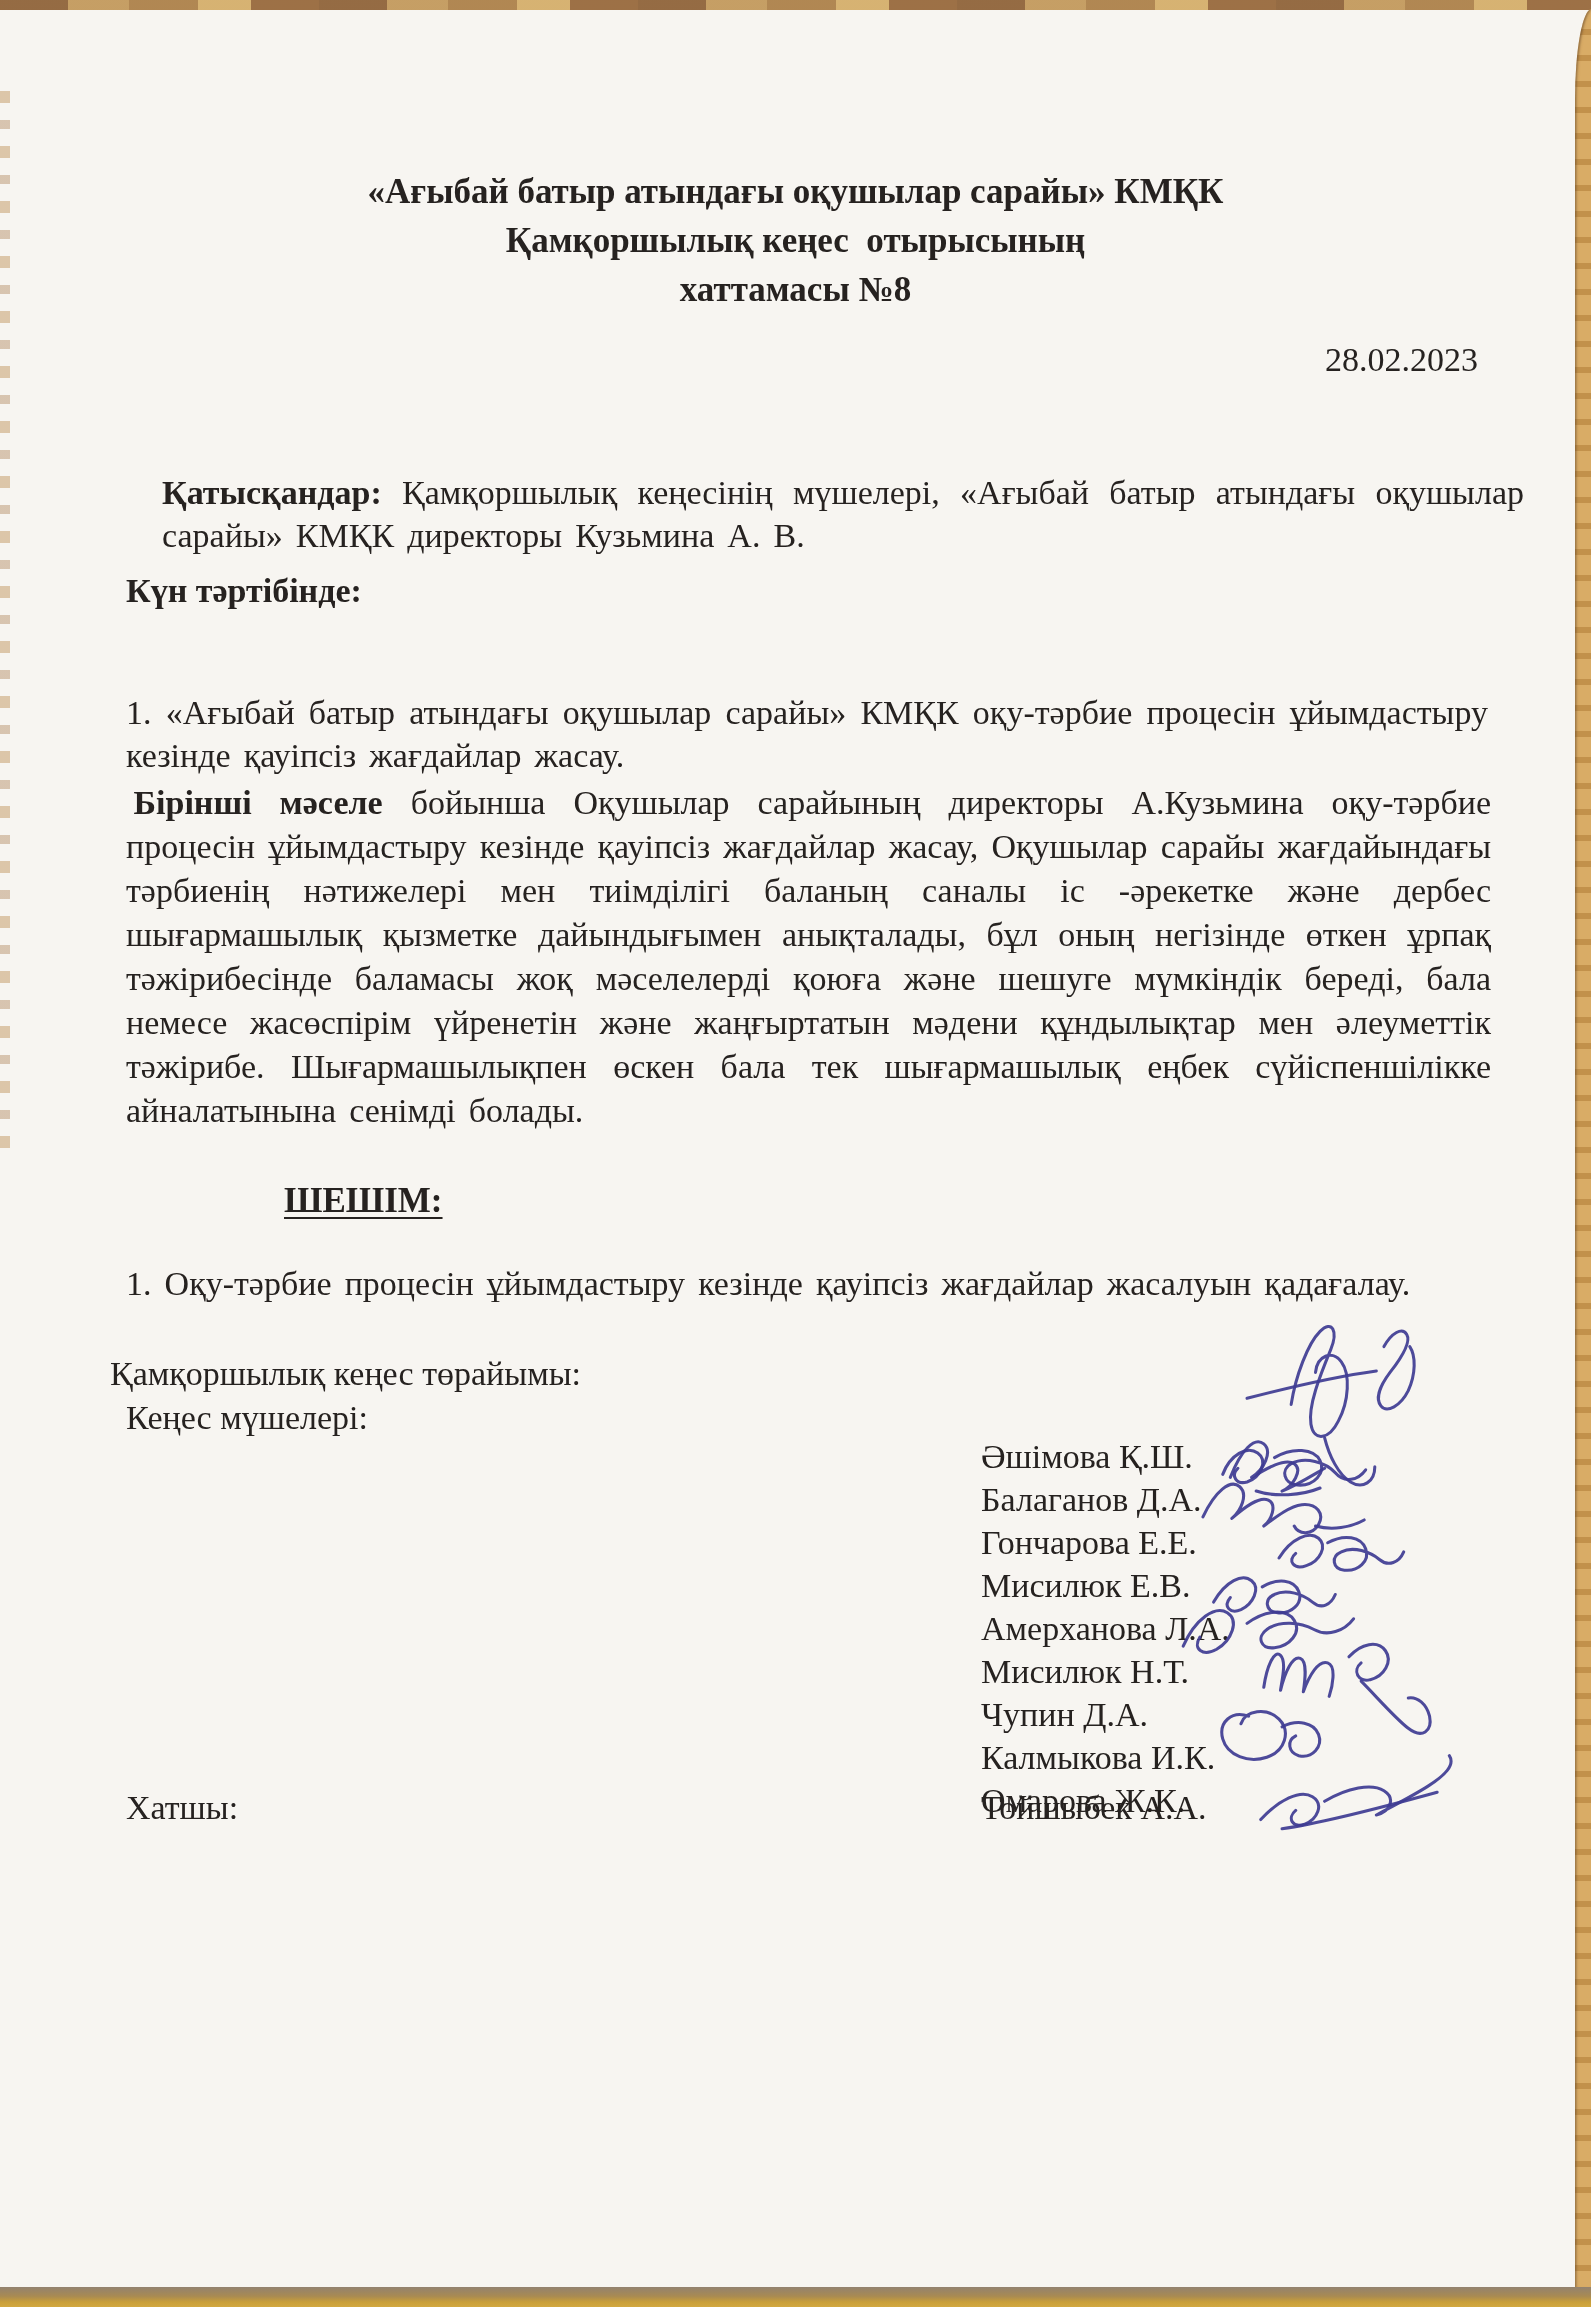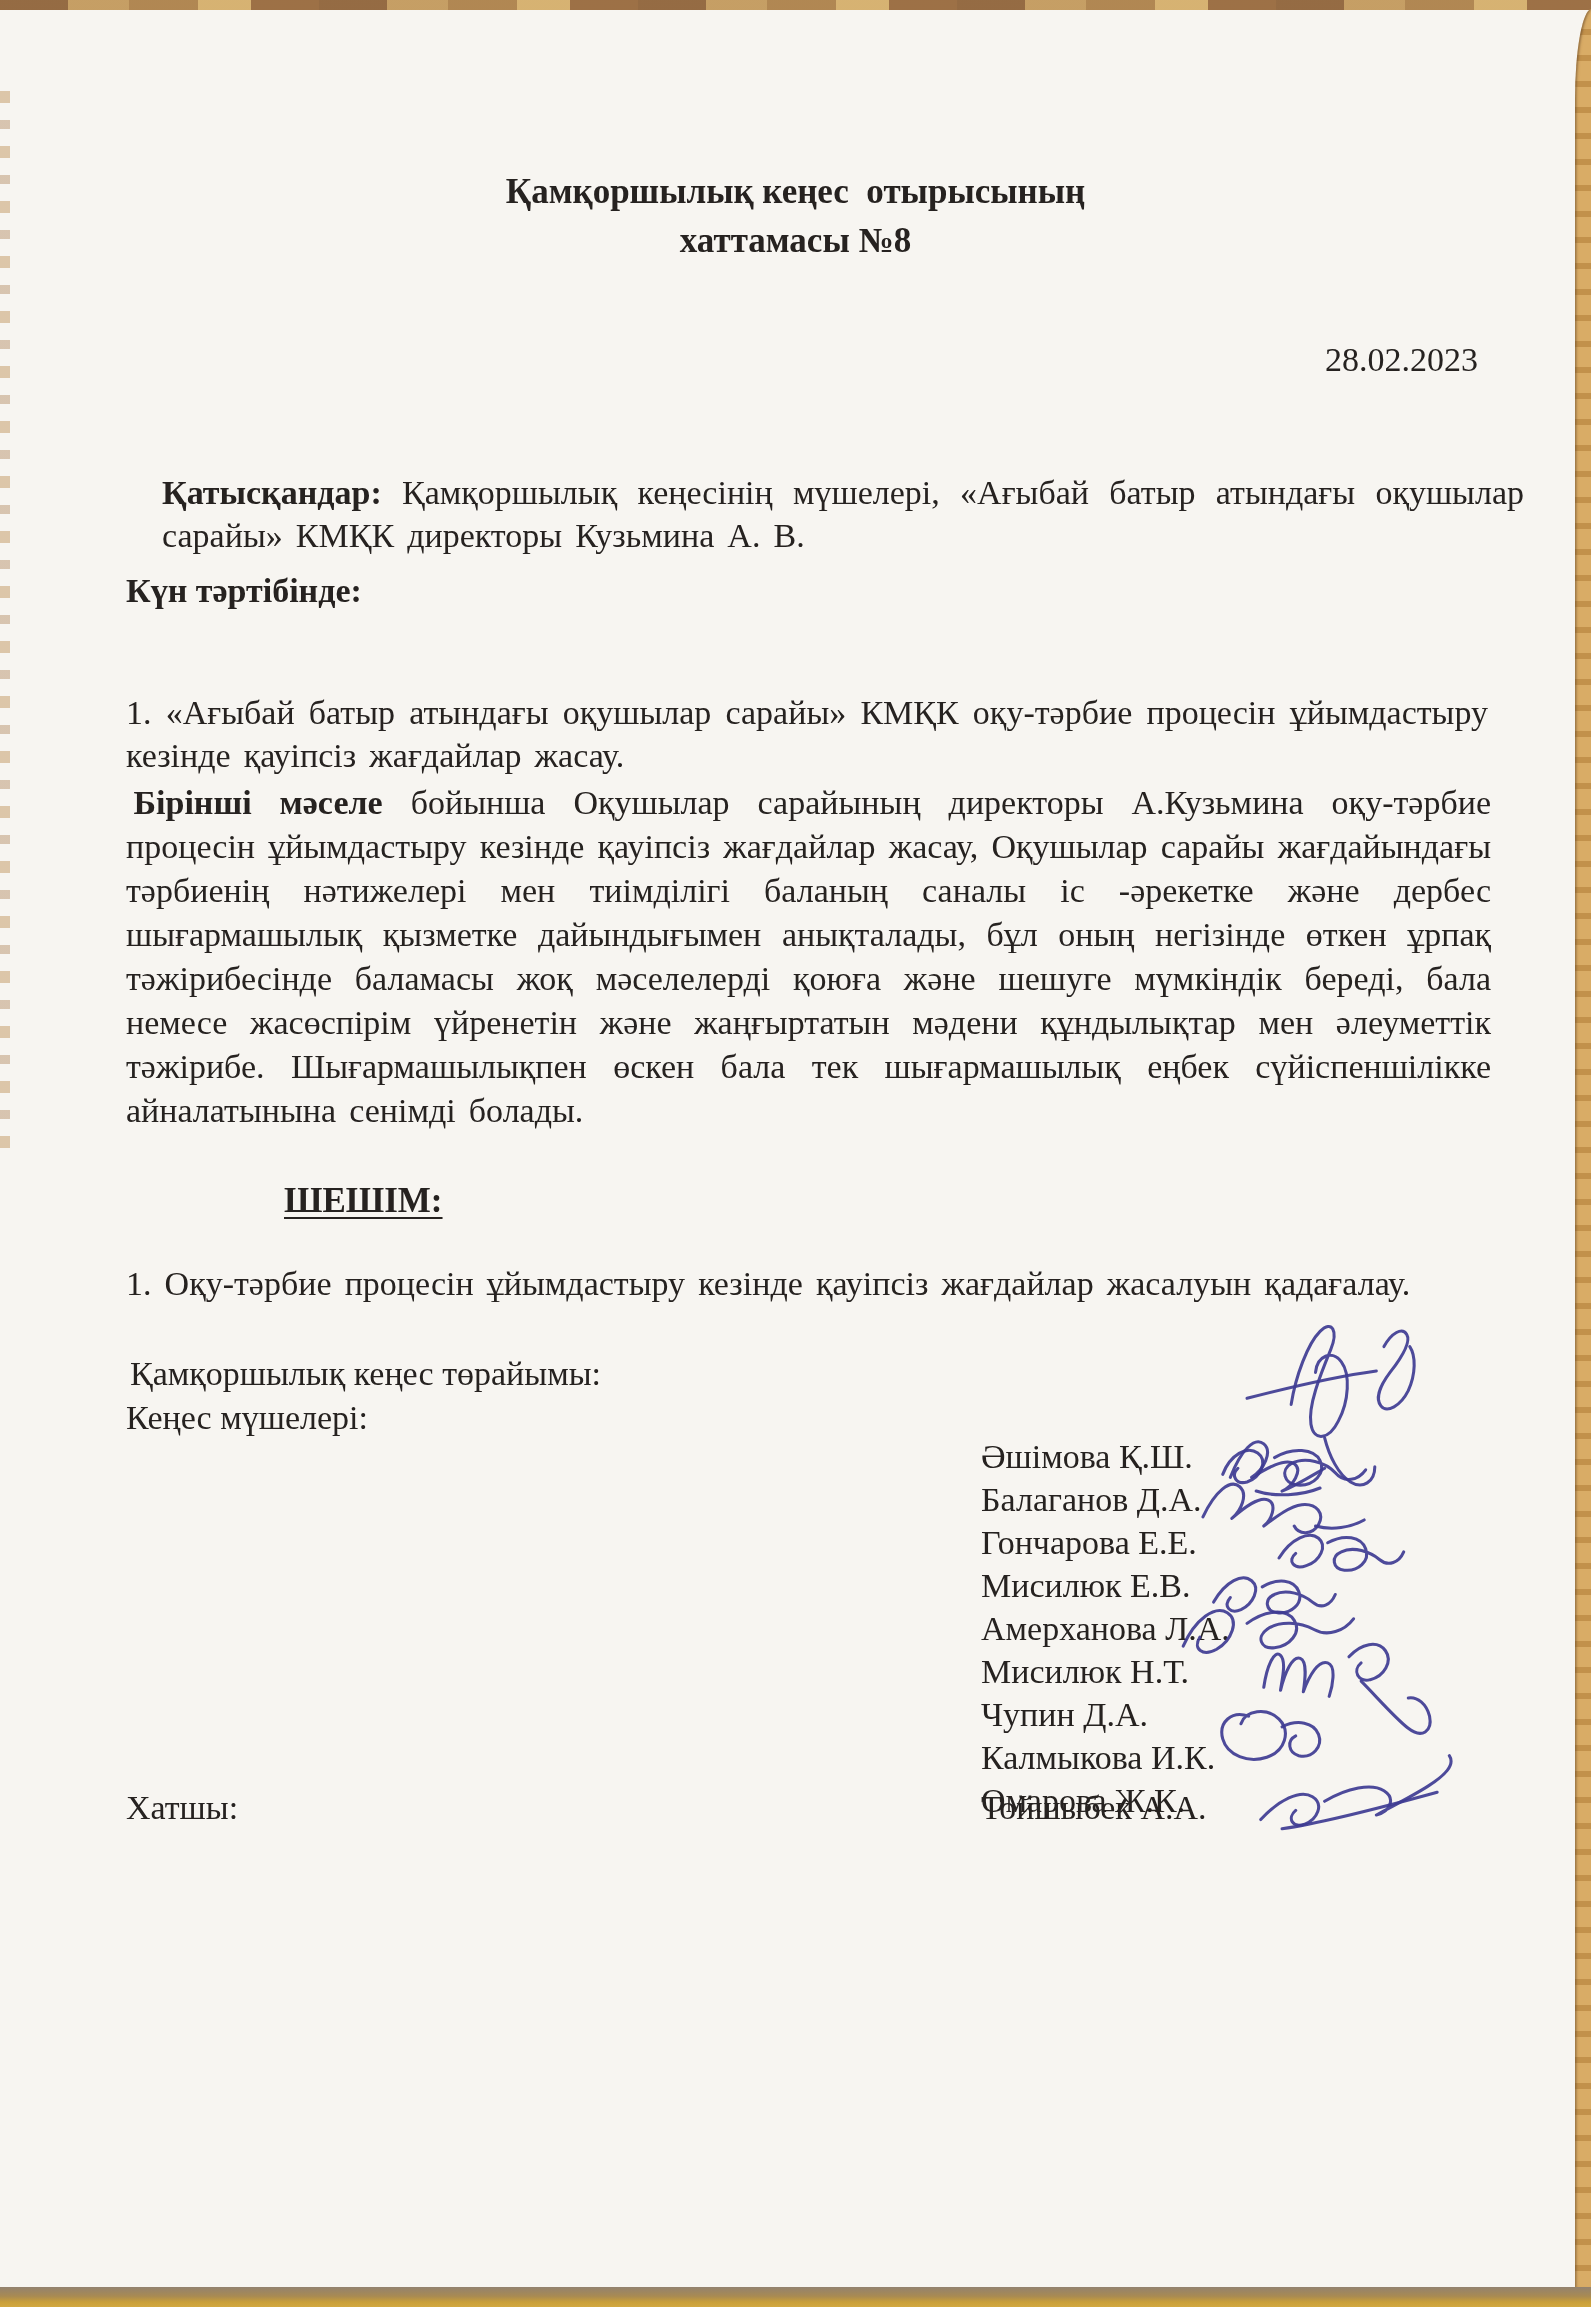--- a/index.html
+++ b/index.html
@@ -48,41 +48,42 @@
   .participants{top:437px;left:126px;width:1362px;margin-left:36px;}
   .agenda-heading{top:572px;left:126px;font-size:34px;font-weight:bold;}
   .agenda-item{top:657px;left:126px;width:1362px;}
   .discussion{top:747px;left:126px;width:1365px;line-height:44px;text-indent:7.6px;}
   .decision-heading{
     top:1181px;left:284px;font-size:35px;font-weight:bold;
     text-decoration:underline;text-underline-offset:5.3px;text-decoration-thickness:2.3px;
   }
   .decision-item{top:1227px;left:126px;width:1365px;line-height:46px;}
   .sig-label{font-size:34px;}
-  .chair-label{top:1355px;left:130px;}
+  .chair-label{top:1355px;left:110px;}
   .members-label{top:1399px;left:126px;}
   .secretary-label{top:1789px;left:126px;}
   .names-col{top:1435px;left:981px;font-size:34px;}
   .sig-name{line-height:43px;height:43px;white-space:nowrap;}
   .secretary-name{top:1789px;left:981px;font-size:34px;white-space:nowrap;}
   .ink-overlay{top:1255px;left:1133px;width:365px;height:609px;pointer-events:none;}
   .ink-overlay path{fill:none;stroke:#3e3b93;stroke-width:4;stroke-linecap:round;stroke-linejoin:round;opacity:.92;}
   b{font-weight:bold;}
 </style>
 </head>
 <body>
 
 <div class="page">
 
   <div class="edge-top"></div>
   <div class="edge-right"></div>
   <div class="edge-bottom"></div>
   <div class="edge-left-marks"></div>
 
   <div class="abs title-block">
+    <div class="title-line">«Ағыбай батыр атындағы оқушылар сарайы» КМҚК</div>
     <div class="title-line">Қамқоршылық кеңес  отырысының</div>
     <div class="title-line">хаттамасы №8</div>
   </div>
 
   <div class="abs date-line">28.02.2023</div>
 
   <p class="abs para participants"><b>Қатысқандар:</b><span> Қамқоршылық кеңесінің  мүшелері, «Ағыбай батыр атындағы оқушылар сарайы» КМҚК директоры Кузьмина А. В.</span></p>
 
   <div class="abs agenda-heading">Күн тәртібінде:</div>
 

